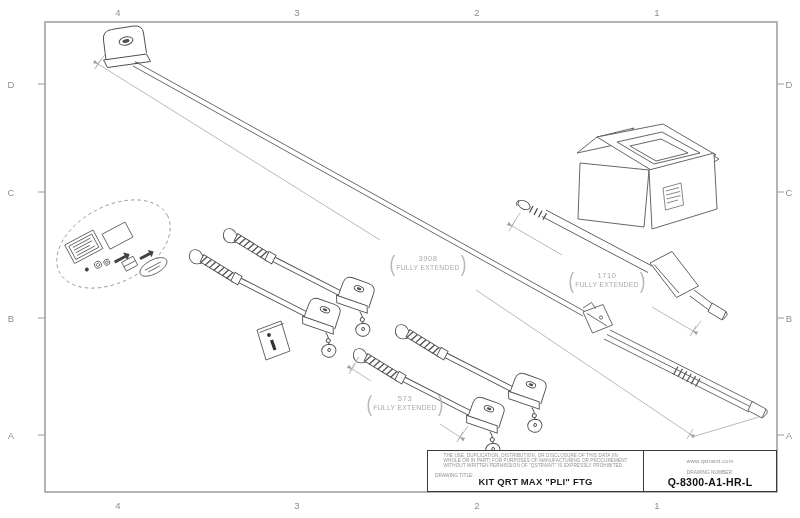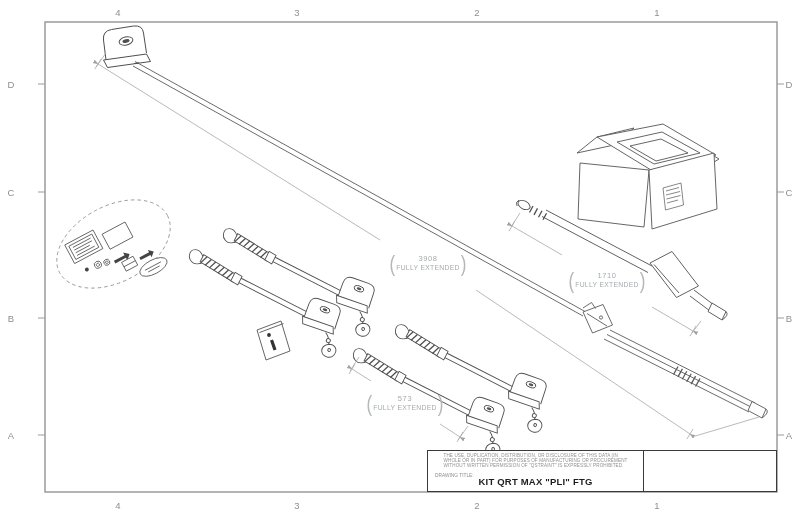--- a/index.html
+++ b/index.html
@@ -263,15 +263,20 @@
   <div class="title-block">
     <div class="tb-left">
       <div class="legal">
         <div>THE USE, DUPLICATION, DISTRIBUTION, OR DISCLOSURE OF THIS DATA (IN</div>
         <div>WHOLE OR IN PART) FOR PURPOSES OF MANUFACTURING OR PROCUREMENT</div>
         <div>WITHOUT WRITTEN PERMISSION OF "QSTRAINT" IS EXPRESSLY PROHIBITED.</div>
       </div>
       <span class="tb-label">DRAWING TITLE:</span>
       <div class="tb-title">KIT QRT MAX "PLI" FTG</div>
     </div>
+    <div class="tb-right">
+      <div class="website">www.qstraint.com</div>
+      <div class="num-label">DRAWING NUMBER:</div>
+      <div class="number">Q-8300-A1-HR-L</div>
+    </div>
   </div>
 
 </div>
 
 </body></html>

